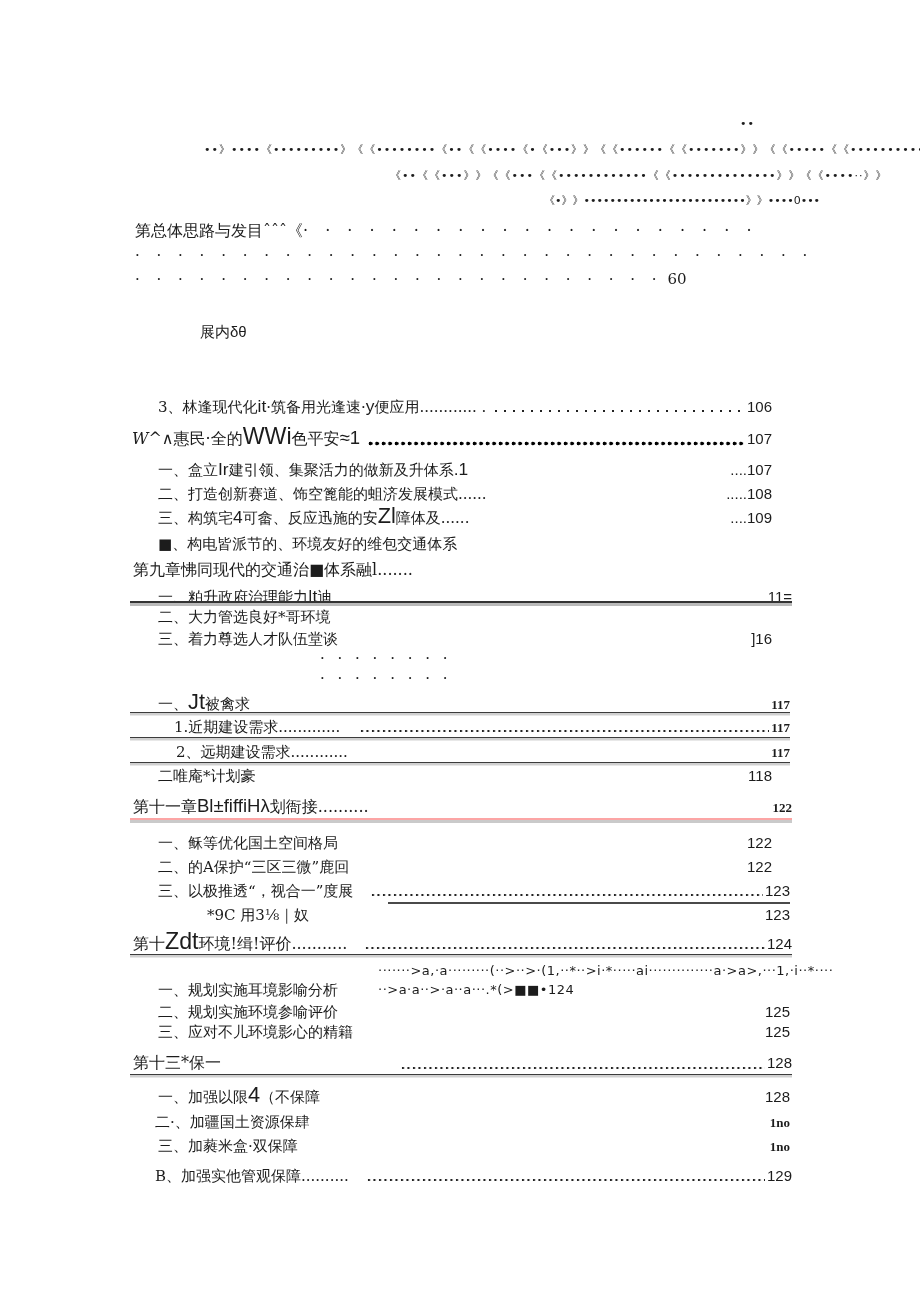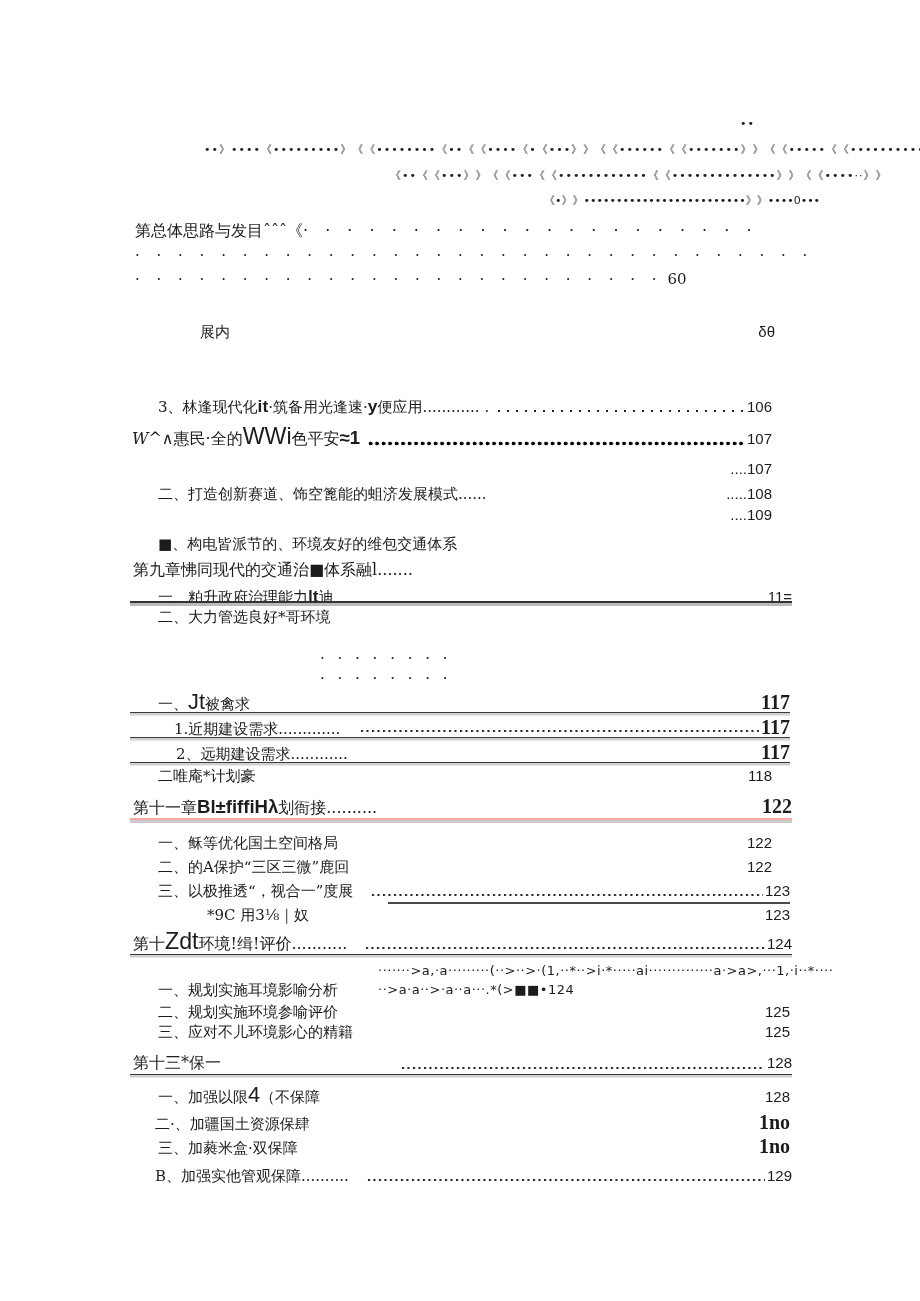--- a/index.html
+++ b/index.html
@@ -4,29 +4,29 @@
 <style>
   html,body{margin:0;padding:0;background:#ffffff;}
   .page{position:relative;width:920px;height:1301px;background:#fff;overflow:hidden;
         font-family:"DejaVu Serif","DejaVu Sans",serif;color:#1c1c1c;}
   .row{position:absolute;display:flex;align-items:baseline;white-space:nowrap;
        font-size:15px;line-height:20px;}
   .ch{font-size:16px;}
   .lbl{white-space:nowrap;}
   .fill{flex:1;}
   .pg{font-family:"Liberation Sans","DejaVu Sans",sans-serif;font-size:15px;white-space:nowrap;}
-  .pg-b{font-weight:700;font-family:"Liberation Serif","DejaVu Serif",serif;font-size:20px;}
+  .pg-b{font-weight:700;font-family:"Liberation Serif","DejaVu Serif",serif;font-size:13px;}
   .lead{flex:1;align-self:flex-end;height:6px;margin:0 2px 3px 8px;
         background-image:radial-gradient(circle at 2px 3px,#222 1.1px,rgba(0,0,0,0) 1.4px);
         background-size:5.5px 6px;background-repeat:repeat-x;}
   .lead.sparse{background-size:9px 6px;}
   .lead.boldd{height:7px;margin-bottom:2px;
         background-image:radial-gradient(circle at 2.5px 3.5px,#000 1.8px,rgba(0,0,0,0) 2.1px);
         background-size:6.5px 7px;}
-  .bl{font-family:"Liberation Sans","DejaVu Sans",sans-serif;font-weight:700;font-size:1.16em;}
+  .bl{font-family:"Liberation Sans","DejaVu Sans",sans-serif;font-weight:400;font-size:1.16em;}
   .bg{font-family:"Liberation Sans","DejaVu Sans",sans-serif;font-weight:400;font-size:1.45em;line-height:1;}
   .itl{font-style:italic;}
   .sp{letter-spacing:6px;}
   .sp2{letter-spacing:4px;}
   .noise{font-size:11px;letter-spacing:1px;font-family:"DejaVu Sans",sans-serif;}
   .noise-t{font-size:11px;letter-spacing:0;font-family:"DejaVu Sans",sans-serif;}
   .noise-s{font-size:13px;font-family:"DejaVu Sans",sans-serif;letter-spacing:0.5px;text-align:right;}
   .ul{border-bottom:1.5px solid #3c3c3c;box-shadow:0 2.5px 0 rgba(150,150,150,.45);}
   .ul2{border-bottom:2px solid #fca5a5;box-shadow:0 3px 0 rgba(150,150,150,.5);text-align:right;}
   .clip{height:15px;overflow:hidden;border-bottom:2.5px solid #333;
@@ -54,66 +54,73 @@
   <div class="row ch" style="left:135px;top:221px;width:655px">
     <span class="lbl"><span>第总体思路与发目ˆˆˆ《</span><span class="sp">· · · · · · · · · · · · · · · · · · · · ·</span></span>
   </div>
   <div class="row" style="left:135px;top:245px;width:655px">
     <span class="lbl"><span class="sp">· · · · · · · · · · · · · · · · · · · · · · · · · · · · · · · ·</span></span>
   </div>
   <div class="row" style="left:135px;top:269px;width:655px">
     <span class="lbl"><span class="sp">· · · · · · · · · · · · · · · · · · · · · · · · ·</span><span> 60</span></span>
   </div>
 
-  <div class="row" style="left:200px;top:322px;width:575px;justify-content:space-between">
+  <div class="row" style="left:200px;top:322px;width:575px;">
     <span class="lbl">展内</span>
     <span class="pg">δθ</span>
   </div>
 
   <div class="row" style="left:158px;top:396px;width:614px">
     <span class="lbl"><span>3、林逢现代化</span><span class="bl">it</span><span>·筑备用光逢速</span><span>·</span><span class="bl">y</span><span>便应用</span><span>............ . </span></span>
     <span class="lead sparse"></span>
     <span class="pg">106</span>
   </div>
 
   <div class="row ch" style="left:132px;top:425px;width:640px">
     <span class="lbl"><span class="itl">W^∧</span><span>惠民·全的</span><span class="bg">WWi</span><span>色平安</span><span class="bl">≈1</span></span>
     <span class="lead boldd"></span>
     <span class="pg">107</span>
   </div>
 
   <div class="row" style="left:158px;top:459px;width:614px">
+    <span class="lbl"><span>一、盒立</span><span class="bl">Ir</span><span>建引领、集聚活力的做新及升体系</span><span class="bl">.1</span></span>
     <span class="fill"></span>
     <span class="pg">....107</span>
   </div>
   <div class="row" style="left:158px;top:484px;width:614px">
     <span class="lbl"><span>二、打造创新赛道、饰空篦能的蛆济发展模式......</span></span>
     <span class="fill"></span>
     <span class="pg">.....108</span>
   </div>
   <div class="row" style="left:158px;top:505px;width:614px">
+    <span class="lbl"><span>三、构筑宅</span><span class="bl">4</span><span>可畲、反应迅施的安</span><span class="bg">Zl</span><span>障体及......</span></span>
     <span class="fill"></span>
     <span class="pg">....109</span>
   </div>
   <div class="row ch" style="left:133px;top:560px">
     <span class="lbl"><span>第九章怫同现代的交通治■体系融l.......</span></span>
   </div>
 
   <div class="row" style="left:158px;top:534px">
     <span class="lbl"><span>■、构电皆派节的、环境友好的维包交通体系</span></span>
   </div>
 
   <div class="row clip" style="left:130px;top:586px;width:662px">
     <span class="lbl" style="padding-left:28px"><span>一、粕升政府治理能力</span><span class="bl">|t</span><span>迪</span></span>
     <span class="fill"></span>
     <span class="pg">11=</span>
   </div>
 
   <div class="row" style="left:158px;top:607px">
     <span class="lbl"><span>二、大力管选良好*哥环境</span></span>
+  </div>
+  <div class="row" style="left:158px;top:629px;width:614px">
+    <span class="lbl"><span>三、着力尊选人才队伍堂谈</span></span>
+    <span class="fill"></span>
+    <span class="pg">]16</span>
   </div>
 
   <div class="row" style="left:320px;top:648px">
     <span class="lbl"><span class="sp2">· · · · · · · ·</span></span>
   </div>
   <div class="row" style="left:320px;top:668px">
     <span class="lbl"><span class="sp2">· · · · · · · ·</span></span>
   </div>
 
   <div class="row ul" style="left:130px;top:691px;width:660px;height:21px">

